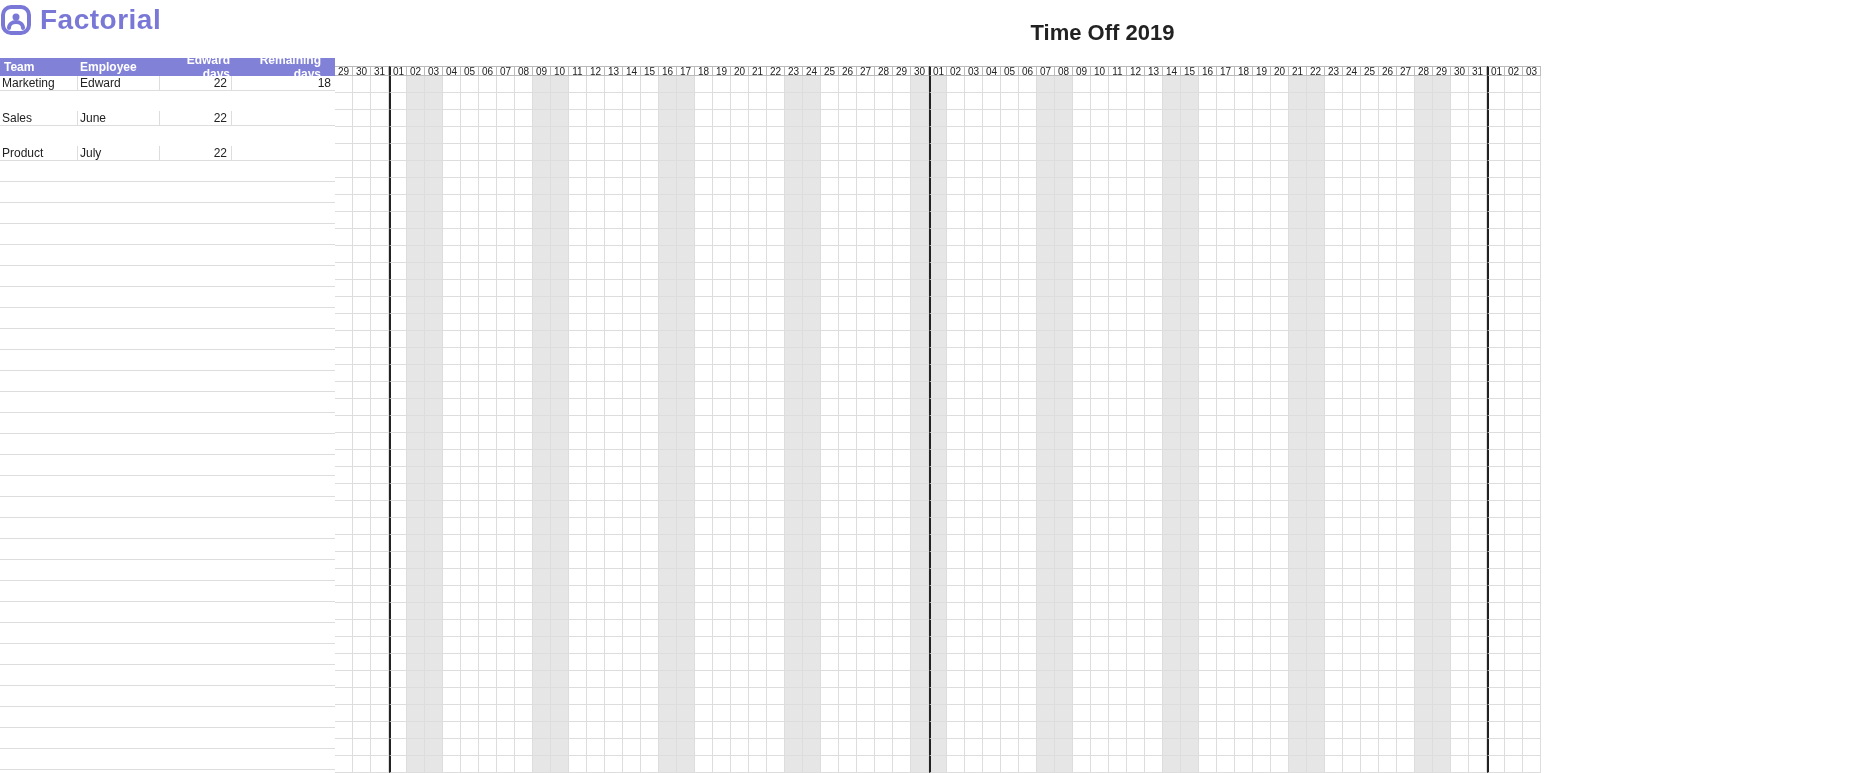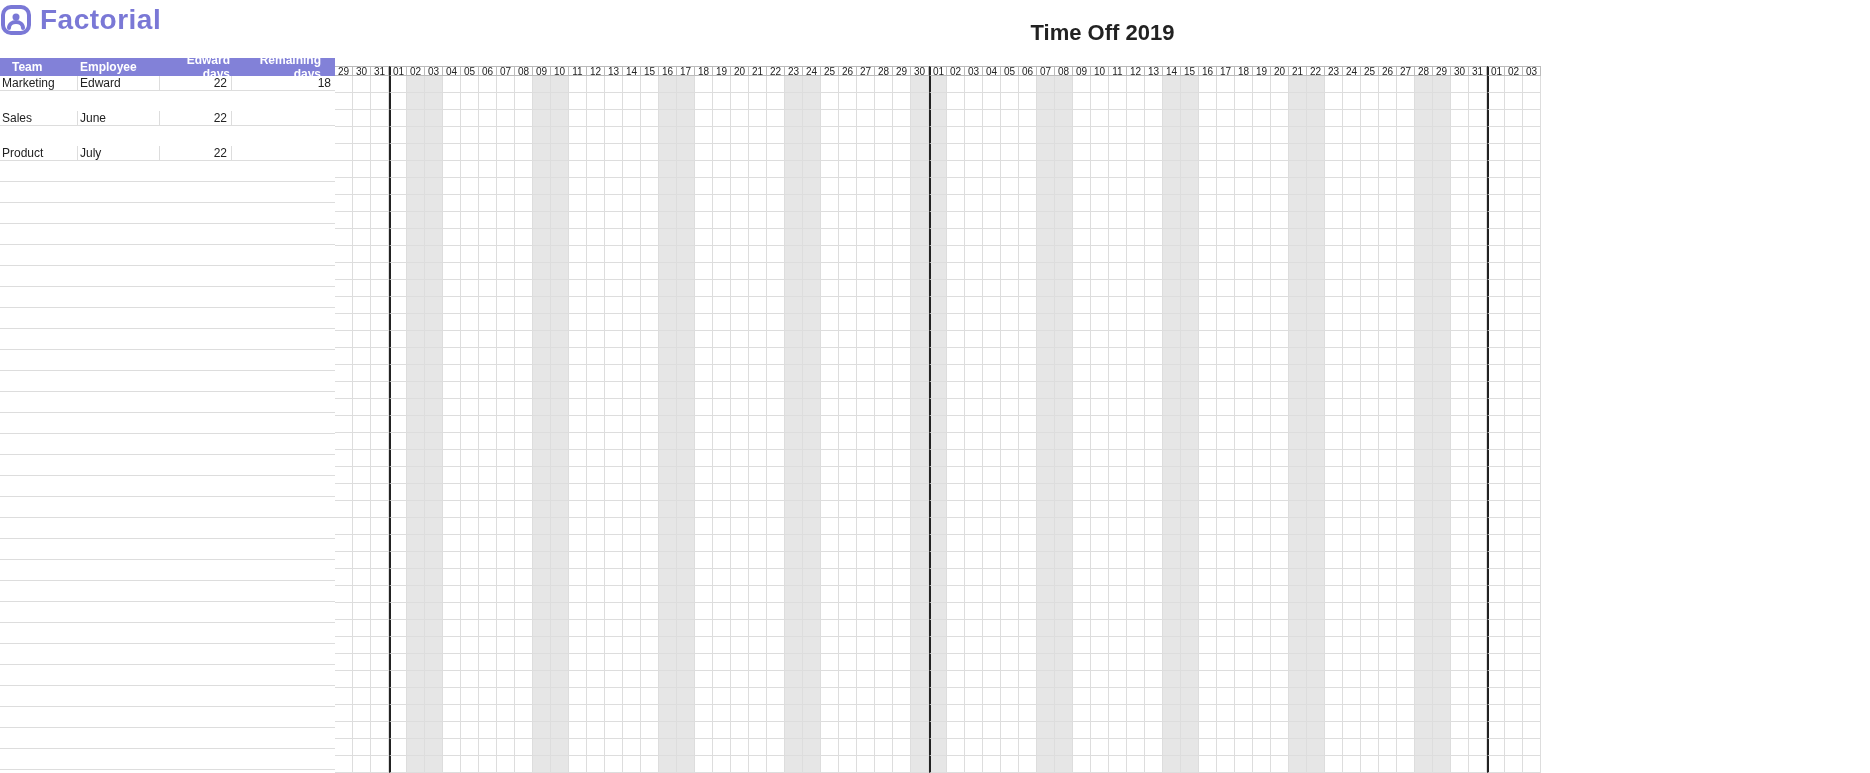--- a/index.html
+++ b/index.html
@@ -60,21 +60,21 @@
   .row3 { display: flex; height: 18px; }
   .col-headers {
     width: 335px;
     display: flex;
     background: #8281d8;
     color: #fff;
     font-weight: 700;
     font-size: 12px;
     align-items: center;
   }
-  .ch-team { width: 78px; padding-left: 12px; }
+  .ch-team { width: 78px; padding-left: 4px; }
   .ch-emp { width: 82px; padding-left: 2px; }
   .ch-total { width: 72px; text-align: right; padding-right: 2px; }
   .ch-rem { width: 103px; text-align: right; padding-right: 14px; }
   .day-headers { display: flex; flex: 1; margin-top: 8px; }
   .day-cell {
     width: 18px;
     border-right: 1px solid #bbb;
     border-top: 1px solid #bbb;
     border-bottom: 1px solid #bbb;
     font-size: 10px;

